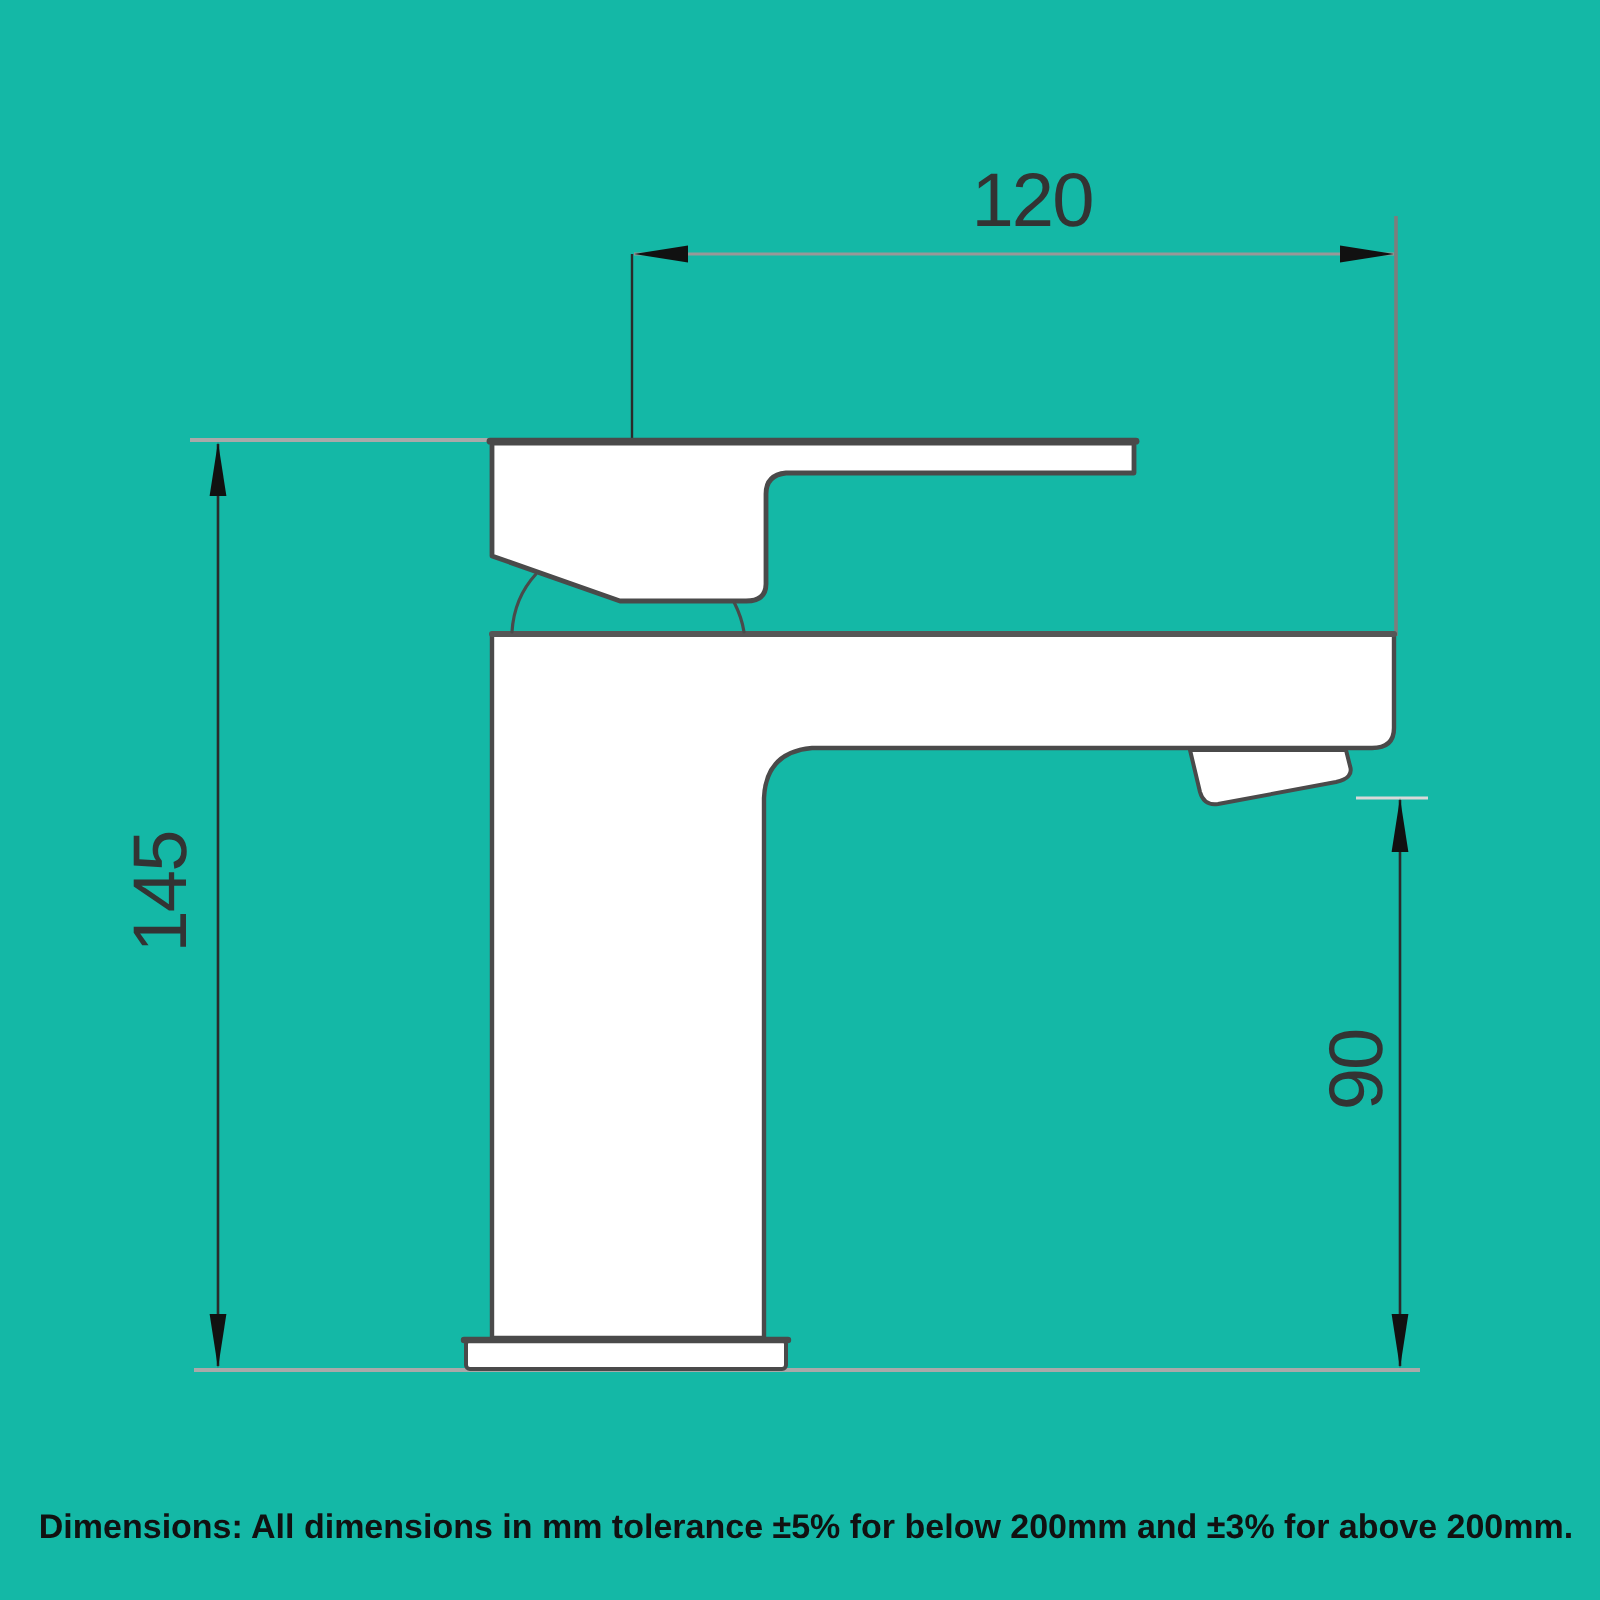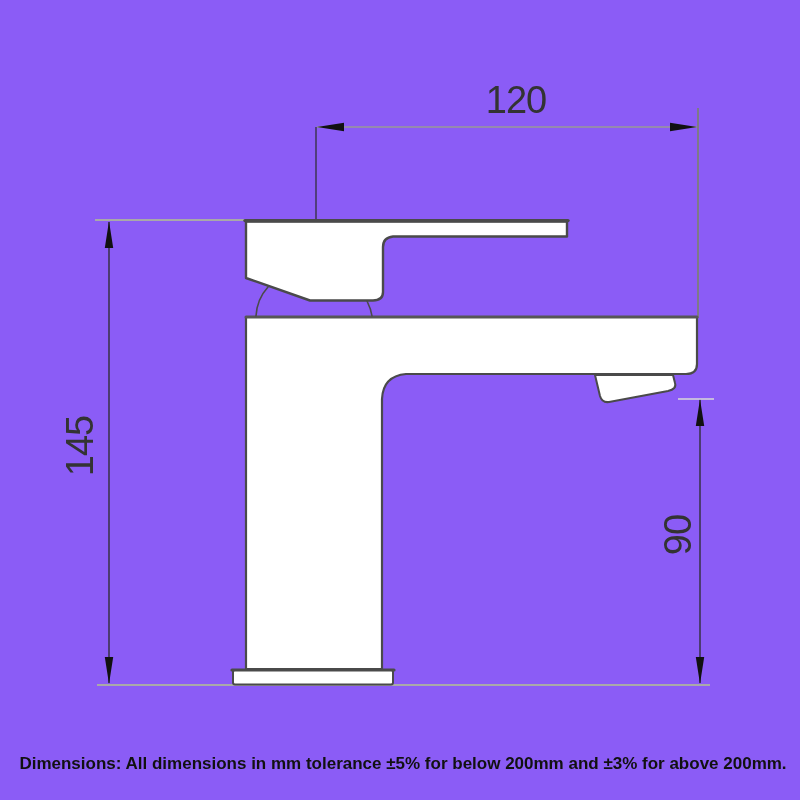--- a/index.html
+++ b/index.html
@@ -4,21 +4,21 @@
 <style>
   html, body {
     margin: 0;
     padding: 0;
     background: #ffffff;
   }
   .canvas {
     position: relative;
     width: 800px;
     height: 800px;
-    background: #8b5cf6;
+    background: #14b8a6;
     overflow: hidden;
     font-family: "Liberation Sans", sans-serif;
   }
   svg { display: block; }
   .dim-text {
     font-family: "Liberation Sans", sans-serif;
     font-size: 38px;
     letter-spacing: -1px;
     fill: #333333;
   }

